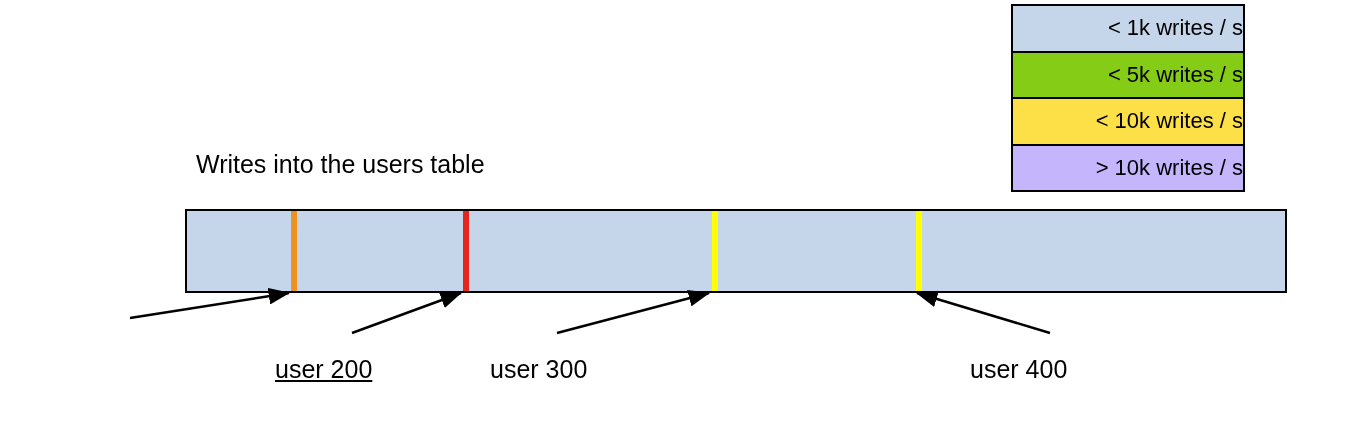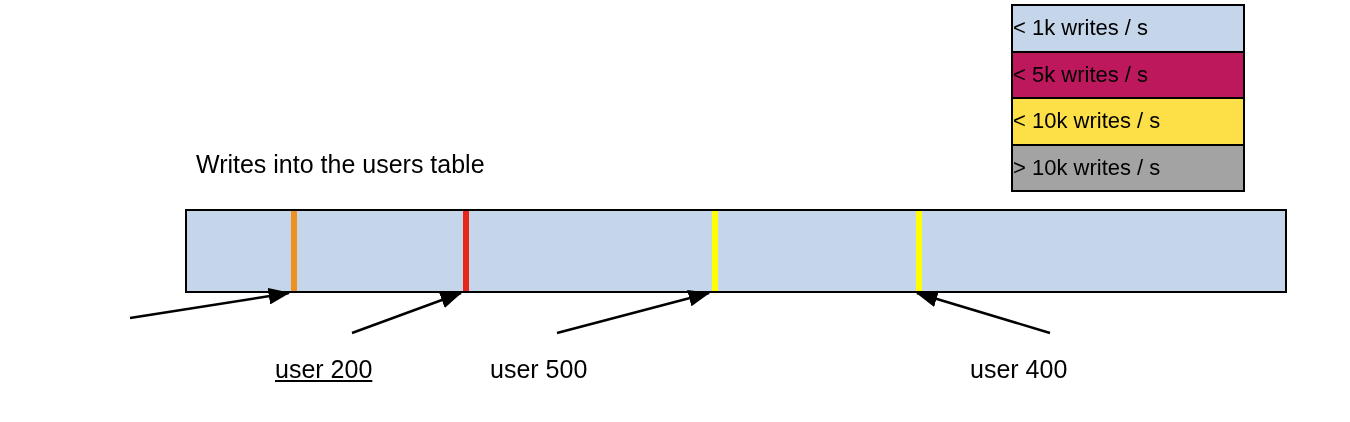--- a/index.html
+++ b/index.html
@@ -31,21 +31,21 @@
     height: 188px;
     border: 2px solid #000000;
     box-sizing: border-box;
     display: flex;
     flex-direction: column;
   }
   .legend-row {
     flex: 1 1 0;
     display: flex;
     align-items: center;
-    justify-content: flex-start;
+    justify-content: flex-end;
     box-sizing: border-box;
     border-bottom: 2px solid #000000;
     position: relative;
   }
   .legend-row:last-child {
     border-bottom: none;
   }
   .legend-label {
     font-size: 22px;
     color: #000000;
@@ -101,27 +101,27 @@
 </style>
 </head>
 <body>
 
 <div id="stage">
 
   <div class="legend">
     <div class="legend-row" style="background: rgb(197, 213, 234);">
       <span class="legend-label">&lt; 1k writes / s</span>
     </div>
-    <div class="legend-row" style="background: #be185d;">
+    <div class="legend-row" style="background: #84cc16;">
       <span class="legend-label">&lt; 5k writes / s</span>
     </div>
     <div class="legend-row" style="background: #fde047;">
       <span class="legend-label">&lt; 10k writes / s</span>
     </div>
-    <div class="legend-row" style="background: #a3a3a3;">
+    <div class="legend-row" style="background: #c4b5fd;">
       <span class="legend-label">&gt; 10k writes / s</span>
     </div>
   </div>
 
   <div class="caption">Writes into the users table</div>
 
   <div class="bar">
     <div class="stripe" style="background: rgb(237, 145, 33); left: 104px;"></div>
     <div class="stripe" style="background: rgb(232, 37, 27); left: 276px;"></div>
     <div class="stripe" style="background: rgb(255, 255, 0); left: 525px;"></div>
@@ -134,16 +134,16 @@
         <polygon points="0 0, 9 3.5, 0 7" fill="#000000"></polygon>
       </marker>
     </defs>
     <line x1="130" y1="318" x2="289" y2="293" stroke="#000000" stroke-width="2.4" marker-end="url(#arrowhead)"></line>
     <line x1="352" y1="333" x2="461" y2="293" stroke="#000000" stroke-width="2.4" marker-end="url(#arrowhead)"></line>
     <line x1="557" y1="333" x2="709" y2="293" stroke="#000000" stroke-width="2.4" marker-end="url(#arrowhead)"></line>
     <line x1="1050" y1="333" x2="917" y2="293" stroke="#000000" stroke-width="2.4" marker-end="url(#arrowhead)"></line>
   </svg>
 
   <div class="user-label" style="left: 275px; top: 355px; text-decoration: underline;">user 200</div>
-  <div class="user-label" style="left: 490px; top: 355px;">user 500</div>
+  <div class="user-label" style="left: 490px; top: 355px;">user 300</div>
   <div class="user-label" style="left: 970px; top: 355px;">user 400</div>
 
 </div>
 
 </body></html>

